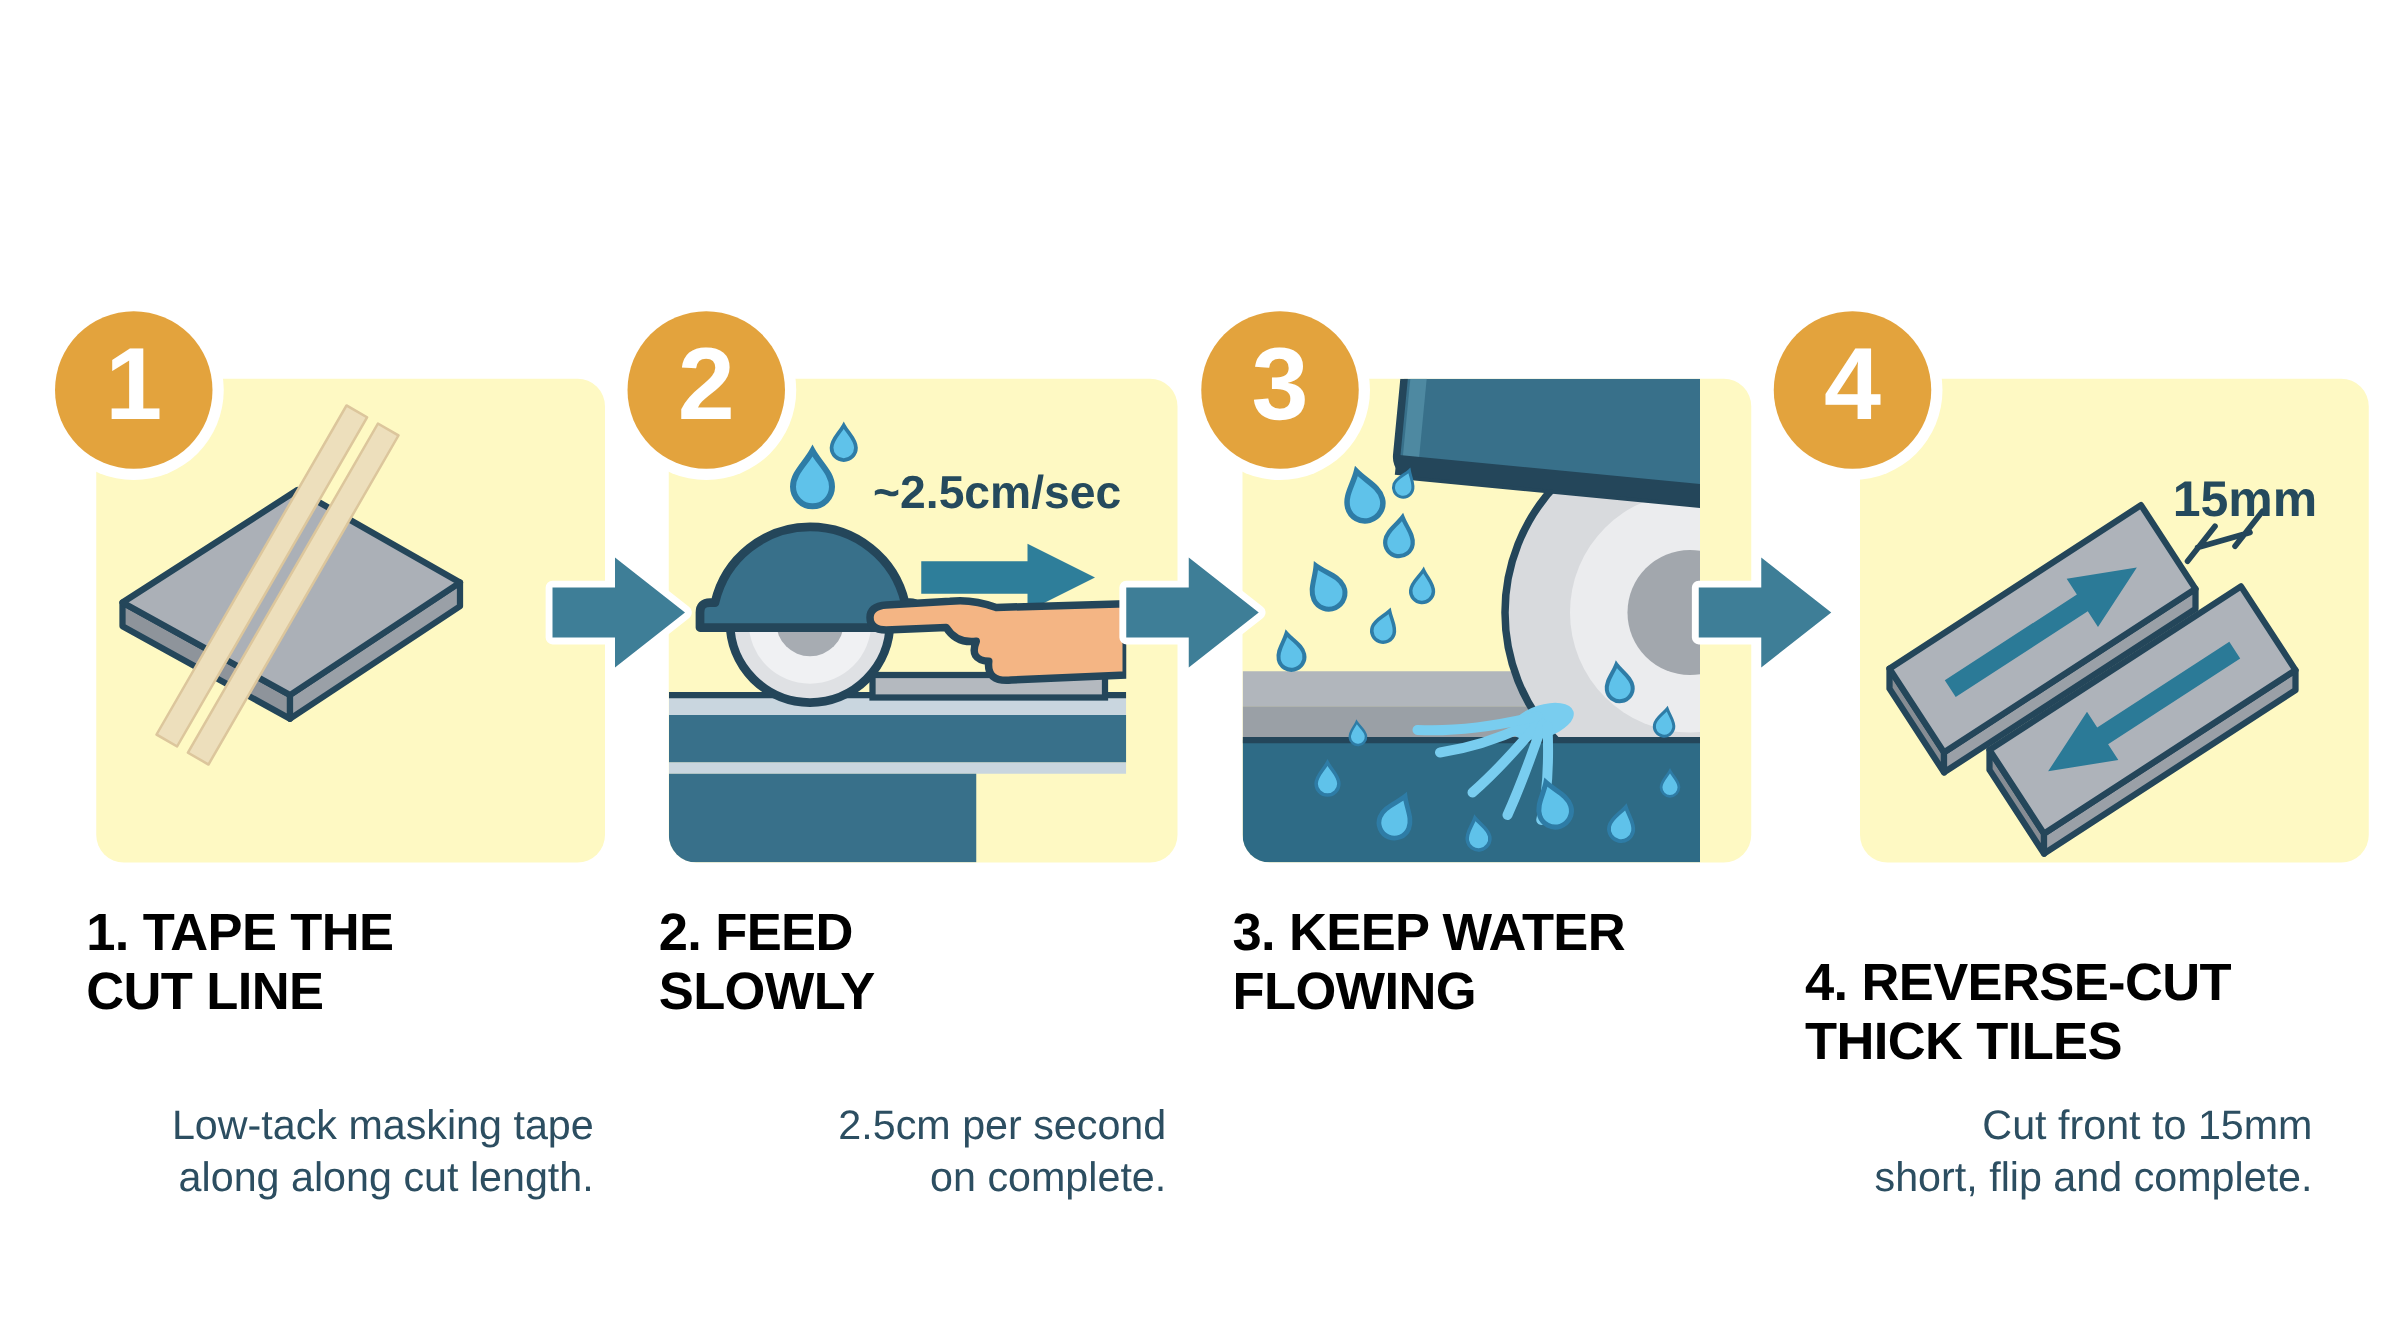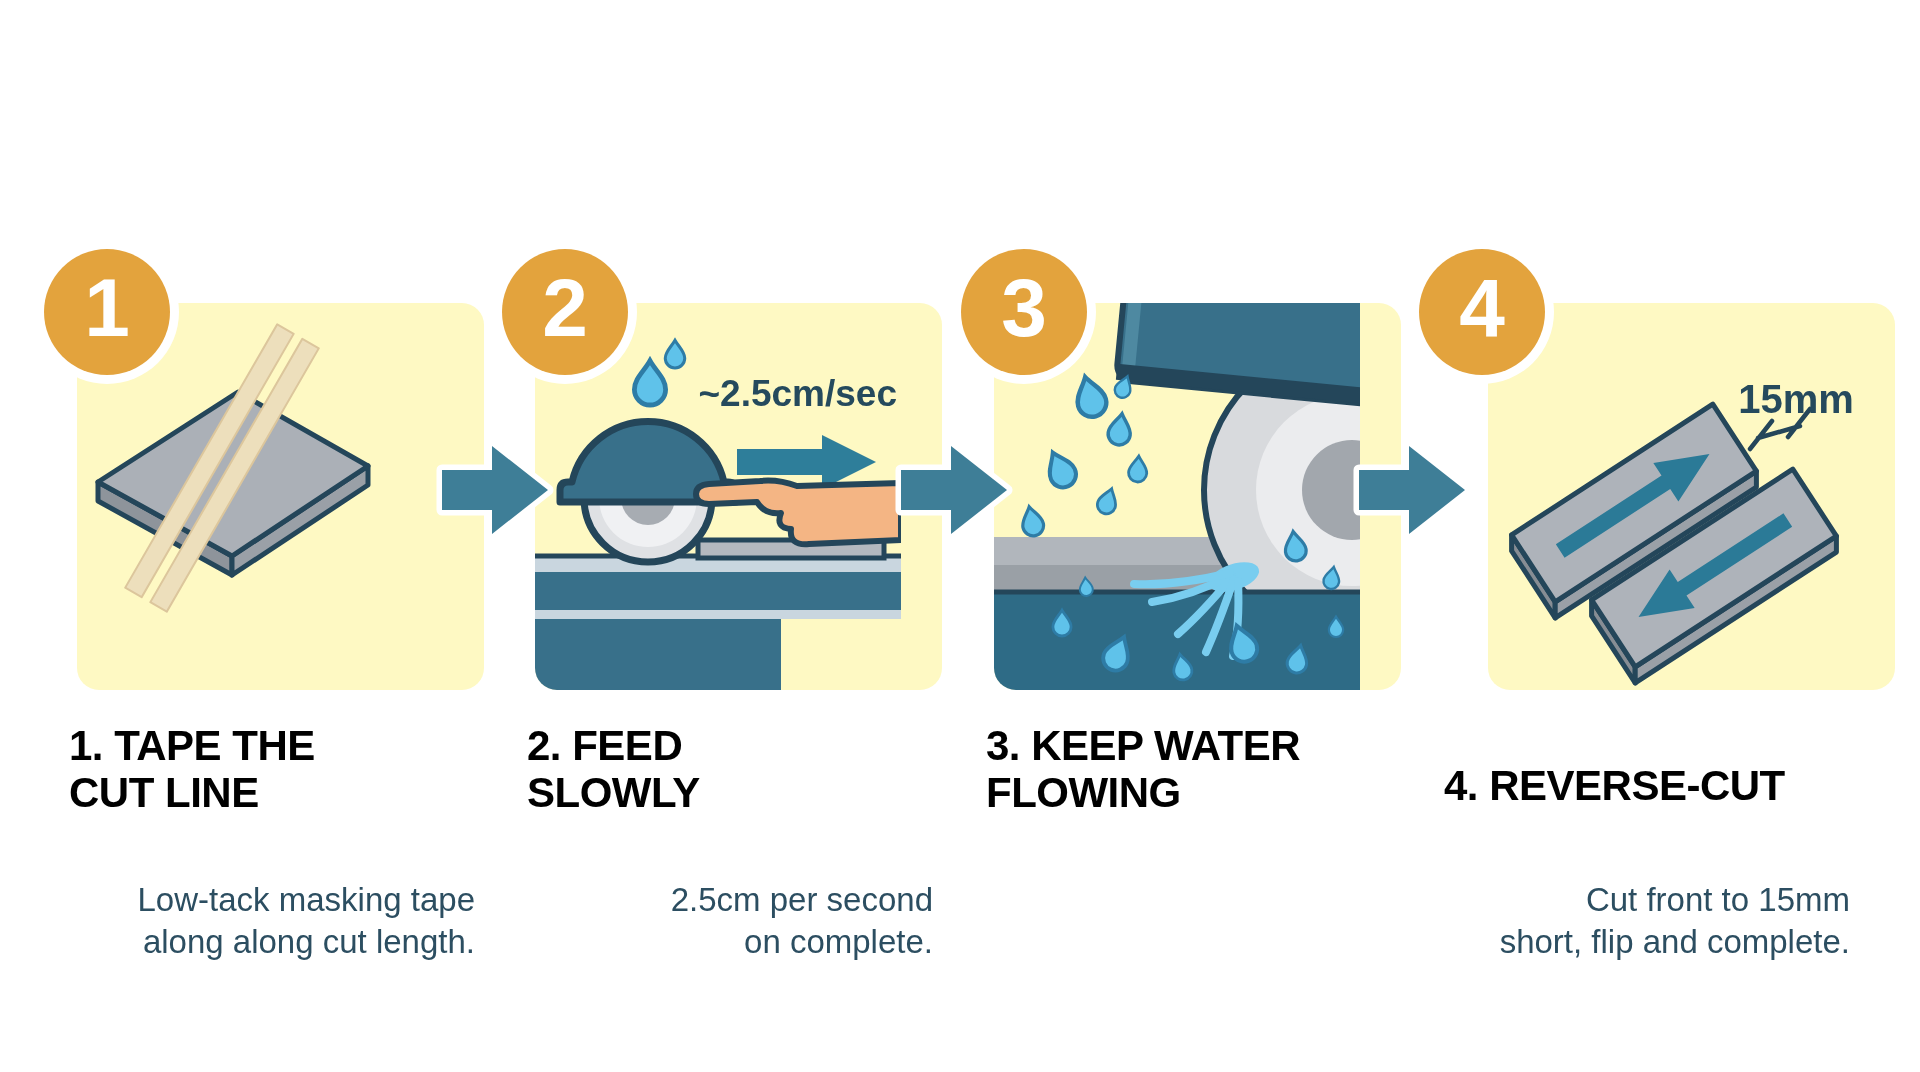--- a/index.html
+++ b/index.html
@@ -211,19 +211,20 @@
 
   <div class="cap-title" style="left:986px;">
     <span style="display:block">3. KEEP WATER</span>
     <span style="display:block">FLOWING</span>
   </div>
   <div class="cap-sub" style="left:986px;">
   </div>
 
   <div class="cap-title" style="left:1444px;margin-top:40px;">
     <span style="display:block">4. REVERSE-CUT</span>
+    <span style="display:block">THICK TILES</span>
   </div>
   <div class="cap-sub" style="left:1444px;">
     <span style="display:block">Cut front to 15mm</span>
     <span style="display:block">short, flip and complete.</span>
   </div>
 
 </div>
 
 </body></html>

